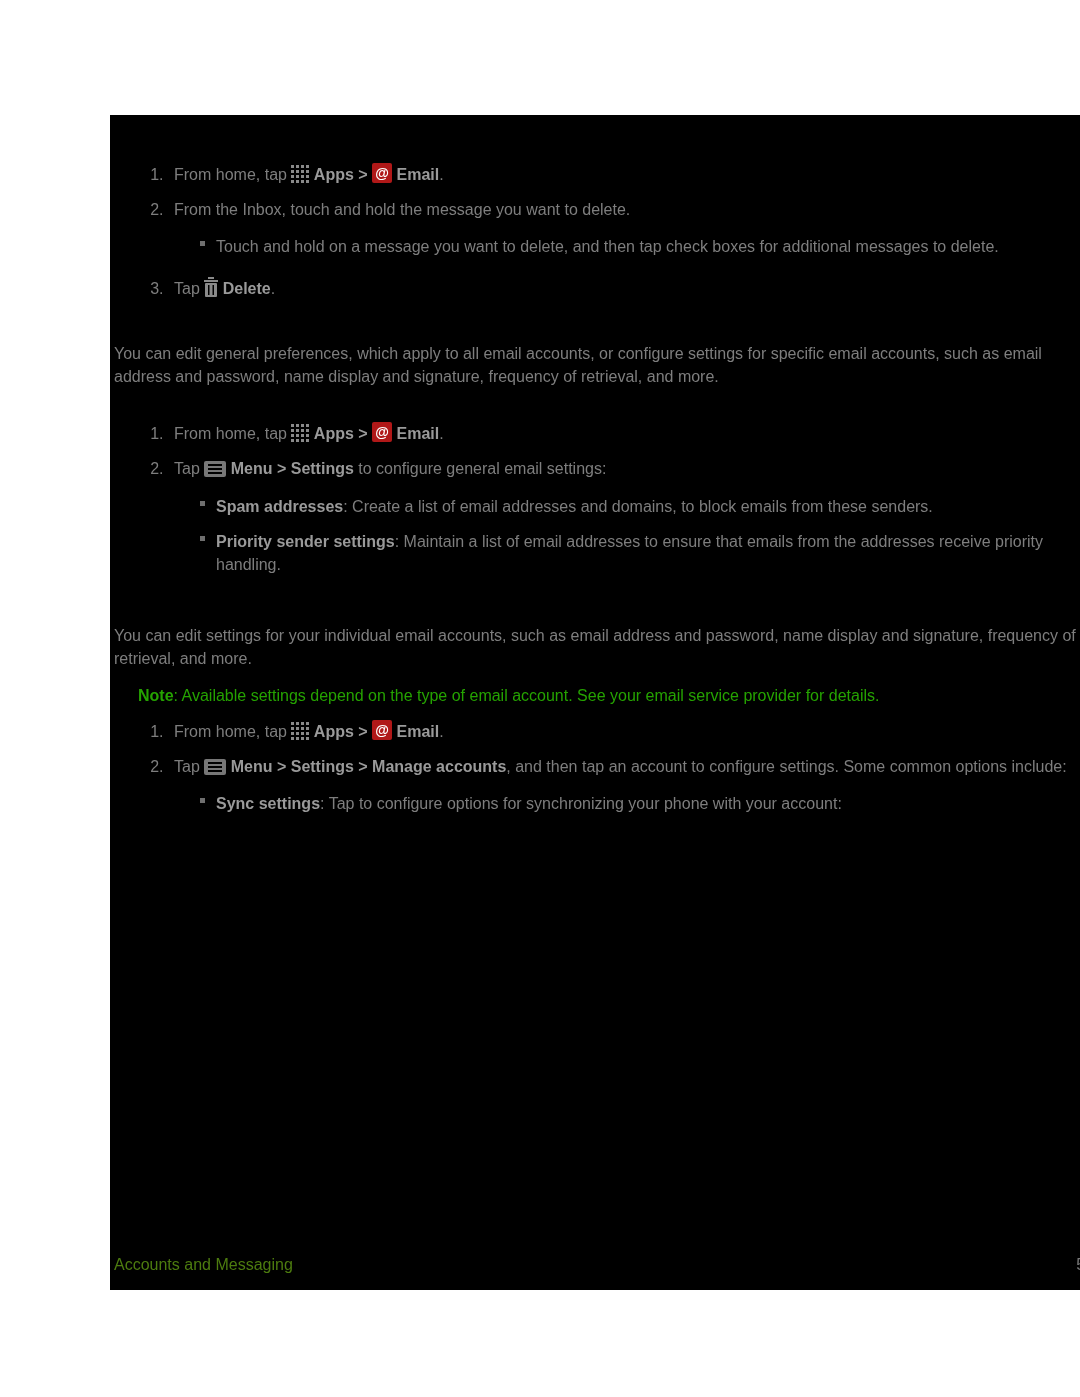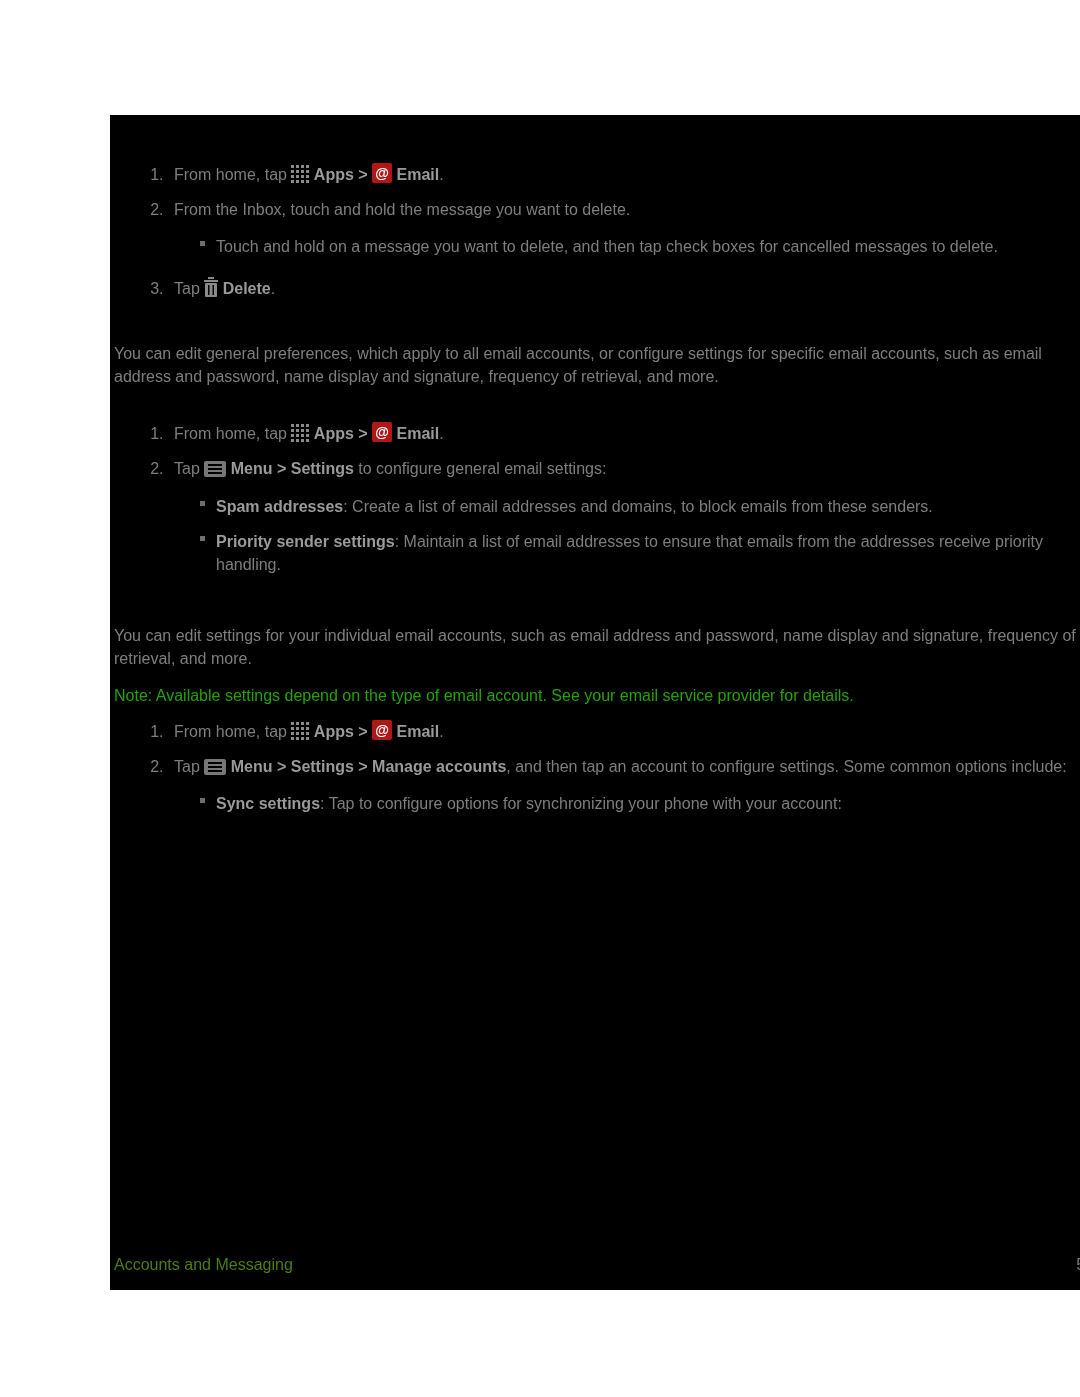--- a/index.html
+++ b/index.html
@@ -25,21 +25,21 @@
   ol.main > li{padding:6px 30px 6px 6px;color:#7e7e7e;}
   ul.sub{list-style:none;margin:8px 0 0 0;padding:0 0 0 26px;}
   ul.sub > li{position:relative;padding:6px 10px 6px 16px;color:#7e7e7e;}
   ul.sub > li::before{
     content:"";position:absolute;left:0;top:12px;
     width:5px;height:5px;background:#6f6f6f;
   }
   .b{color:#9a9a9a;font-weight:bold;}
   .para{padding:14px 30px 6px 4px;color:#7e7e7e;}
   .note{padding:8px 25px 6px 4px;color:#25a300;font-size:16px;}
-  .note .nb{font-weight:normal;}
+  .note .nb{font-weight:bold;margin-left:24px;}
   .section-gap{height:22px;}
   .footer-left{
     position:absolute;left:4px;bottom:14px;
     color:#4d7c0f;font-size:16px;
   }
   .footer-right{
     position:absolute;right:36px;bottom:14px;
     color:#7a7a7a;font-size:16px;
   }
   .icon{display:inline-block;vertical-align:-3px;}
@@ -82,21 +82,21 @@
           <svg width="20" height="20" viewBox="0 0 20 20">
               <rect x="0" y="0" width="20" height="20" fill="#b01818" rx="2"></rect>
               <text x="10" y="15" text-anchor="middle" font-size="14" fill="#fff" font-family="Arial" font-weight="bold">@</text>
             </svg>
         </span>
         <span class="b">Email</span><span>.</span>
       </li>
       <li>
         <span>From the Inbox, touch and hold the message you want to delete.</span>
         <ul class="sub">
-          <li><span>Touch and hold on a message you want to delete, and then tap check boxes for cancelled messages to delete.</span></li>
+          <li><span>Touch and hold on a message you want to delete, and then tap check boxes for additional messages to delete.</span></li>
         </ul>
       </li>
       <li>
         <span>Tap </span>
         <span class="icon">
           <svg width="14" height="20" viewBox="0 0 14 20">
               <g fill="#8a8a8a">
                 <rect x="4" y="0" width="6" height="2"></rect>
                 <rect x="0" y="3" width="14" height="2"></rect>
                 <rect x="1" y="6" width="12" height="14" rx="1"></rect>

